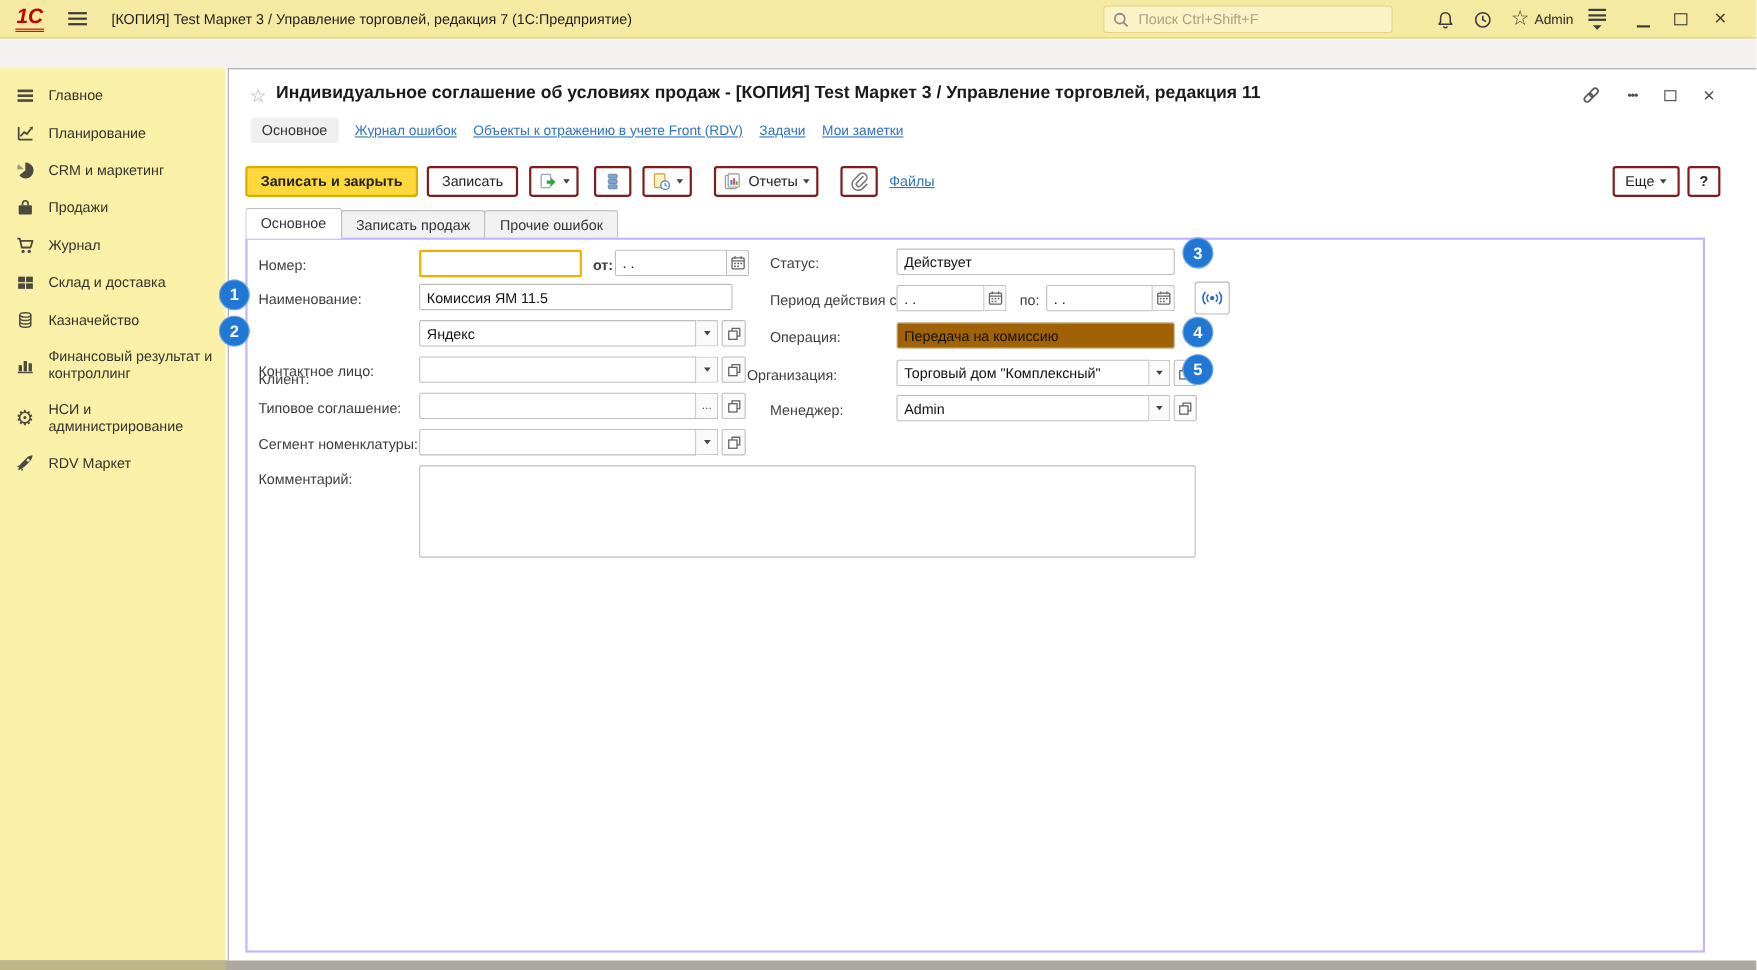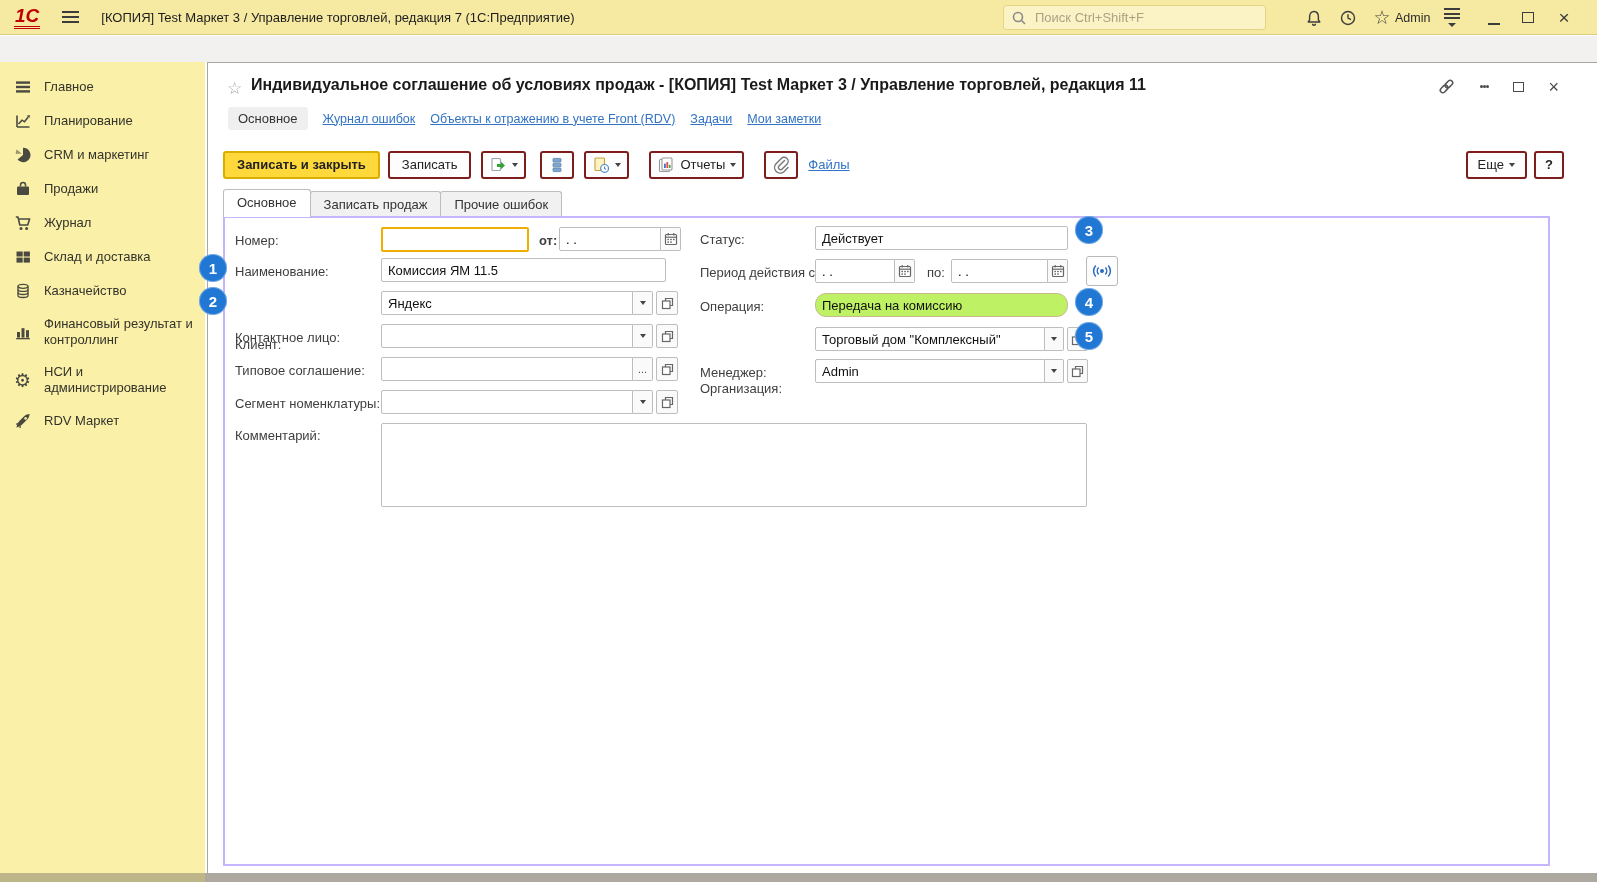--- a/index.html
+++ b/index.html
@@ -482,21 +482,21 @@
               <path d="M4.5 4 V1.5 H11.5 V8.5 H9" fill="none" stroke="#666" stroke-width="1.2"></path>
             </svg>
         </span>
       </div>
 
       <textarea class="cmt" style="left: 156px; top: 205px; width: 706px; height: 84px;"></textarea>
 
       <span class="lbl" style="left:475px; top:14px;">Статус:</span>
       <span class="lbl" style="left:475px; top:47px;">Период действия с:</span>
       <span class="lbl" style="left:475px; top:81px;">Операция:</span>
-      <span class="lbl" style="left:475px; top:115px;margin-top:48px;">Организация:</span>
+      <span class="lbl" style="left:454px; top:115px;">Организация:</span>
       <span class="lbl" style="left:475px; top:147px;">Менеджер:</span>
 
       <div class="fld" style="left:590px; top:8px; width:253px;">
         <span class="txt only">Действует</span>
       </div>
 
       <div class="fld" style="left:590px; top:41px; width:100px;">
         <span class="txt ph">.  .</span>
         <span class="btn2">
           <svg width="14" height="14" viewBox="0 0 14 14">
@@ -535,21 +535,21 @@
       </div>
       <span class="wavebtn" style="left:861px; top:38px;">
         <svg width="22" height="16" viewBox="0 0 22 16">
           <circle cx="11" cy="8" r="2" fill="#2B6BBF"></circle>
           <path d="M7.6 4.6 a5 5 0 0 0 0 6.8 M14.4 4.6 a5 5 0 0 1 0 6.8" fill="none" stroke="#2B6BBF" stroke-width="1.5"></path>
           <path d="M4.8 2.4 a8.2 8.2 0 0 0 0 11.2 M17.2 2.4 a8.2 8.2 0 0 1 0 11.2" fill="none" stroke="#2B6BBF" stroke-width="1.5"></path>
         </svg>
       </span>
 
       <div class="fld" style="left:590px; top:75px; width:253px;">
-        <span class="txt only" style="background:#bef264; border-color:#C9B98F;border-radius:11px;">Передача на комиссию</span>
+        <span class="txt only" style="background:#a16207; border-color:#C9B98F;">Передача на комиссию</span>
       </div>
 
       <div class="fld" style="left:590px; top:109px; width:273px;">
         <span class="txt" style="max-width:230px; min-width:230px;">Торговый дом "Комплексный"</span>
         <span class="btn2">
             <span class="caret-dn"></span>
           </span>
         <span class="openbtn">
           <svg width="13" height="13" viewBox="0 0 13 13">
               <rect x="1.5" y="4" width="7.5" height="7.5" fill="#fff" stroke="#666" stroke-width="1.2"></rect>

